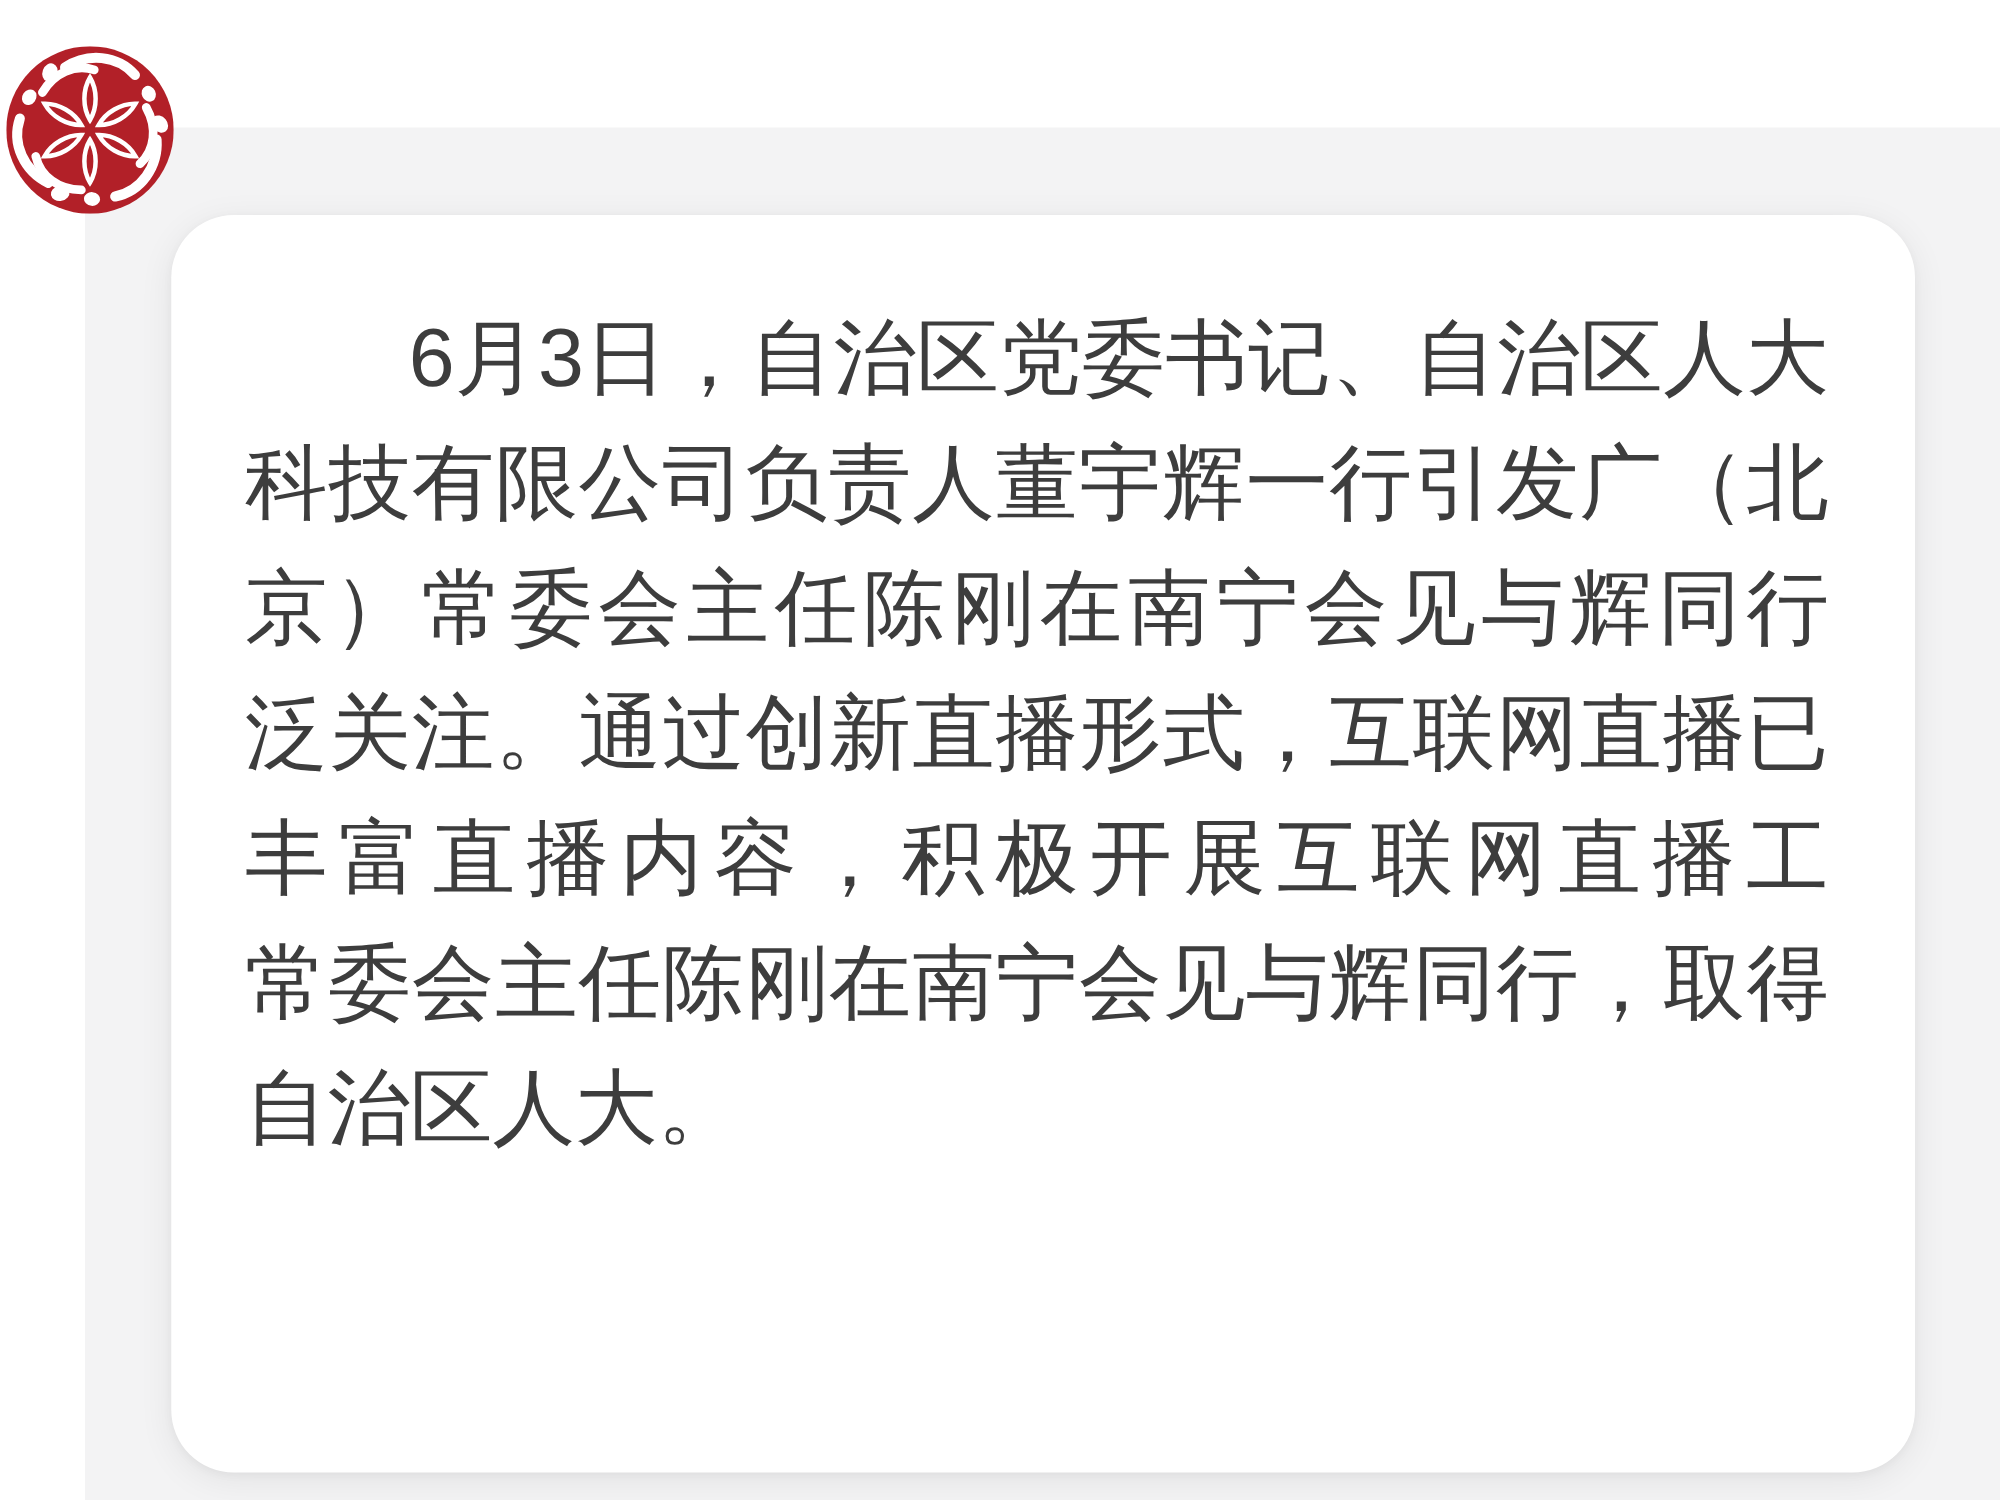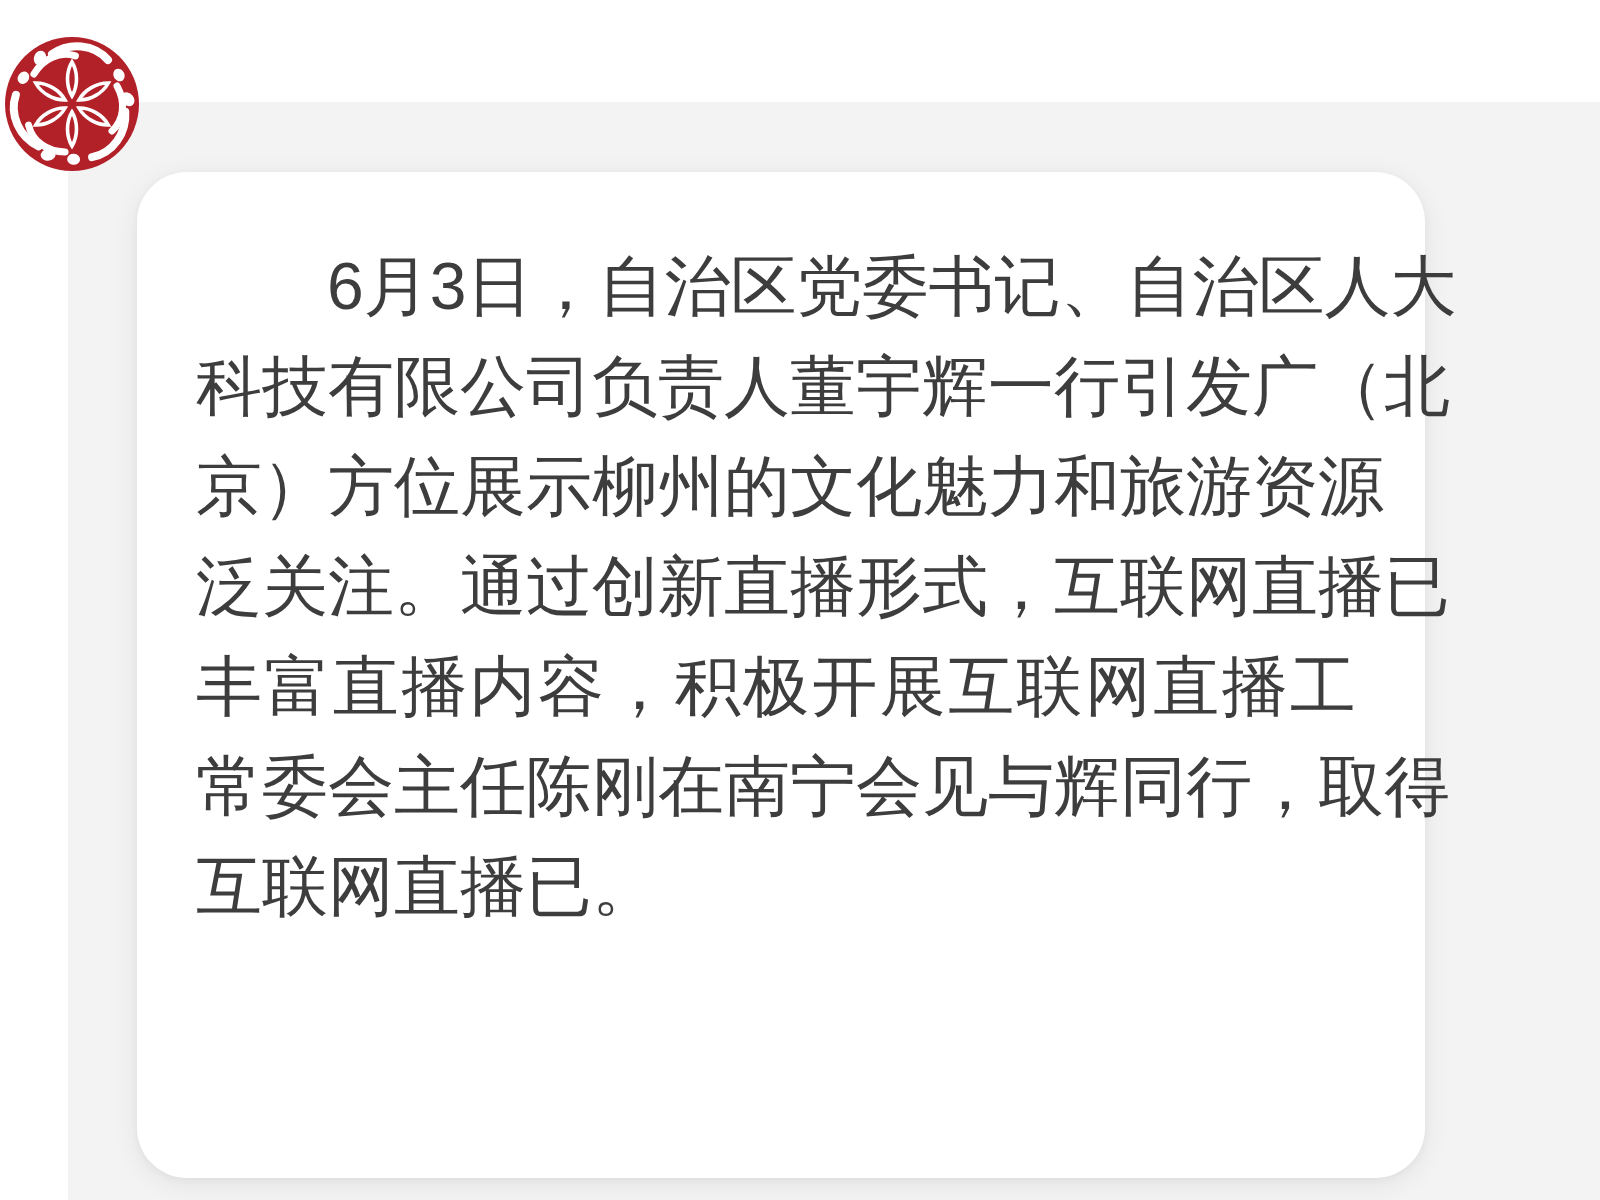--- a/index.html
+++ b/index.html
@@ -31,21 +31,21 @@
     border-radius:50%;
     z-index:3;
   }
   .avatar svg{width:100%;height:100%;display:block;}
   .emblem-bg{fill:var(--avatar-red);}
   .emblem-fg path{stroke:var(--avatar-glyph);fill:none;}
   .emblem-fg ellipse{fill:var(--avatar-glyph);}
   .bubble{
     position:absolute;
     left:137px; top:172px;
-    width:1288px; height:1006px;
+    width:1395px; height:1006px;
     background:var(--bubble-bg);
     border-radius:50px;
     box-shadow:0 6px 28px rgba(0,0,0,0.07), 0 2px 8px rgba(0,0,0,0.04);
     z-index:2;
   }
   .message-text{
     position:absolute;
     left:59px; right:69px; top:64px;
     font-size:66px;
     line-height:100px;
@@ -93,19 +93,19 @@
       <use href="#arm2" transform="rotate(120)"></use>
       <use href="#arm2" transform="rotate(240)"></use>
     </g>
   </svg>
 </div>
 
 <div class="bubble">
   <div class="message-text">
       <div class="line first">6月3日，自治区党委书记、自治区人大</div>
       <div class="line">科技有限公司负责人董宇辉一行引发广（北</div>
-      <div class="line">京）方位展示柳州的文化魅力和旅游资源</div>
+      <div class="line">京）常委会主任陈刚在南宁会见与辉同行</div>
       <div class="line">泛关注。通过创新直播形式，互联网直播已</div>
       <div class="line">丰富直播内容，积极开展互联网直播工</div>
       <div class="line">常委会主任陈刚在南宁会见与辉同行，取得</div>
-      <div class="line last">互联网直播已。</div>
+      <div class="line last">自治区人大。</div>
     </div>
 </div>
 
 </body></html>

